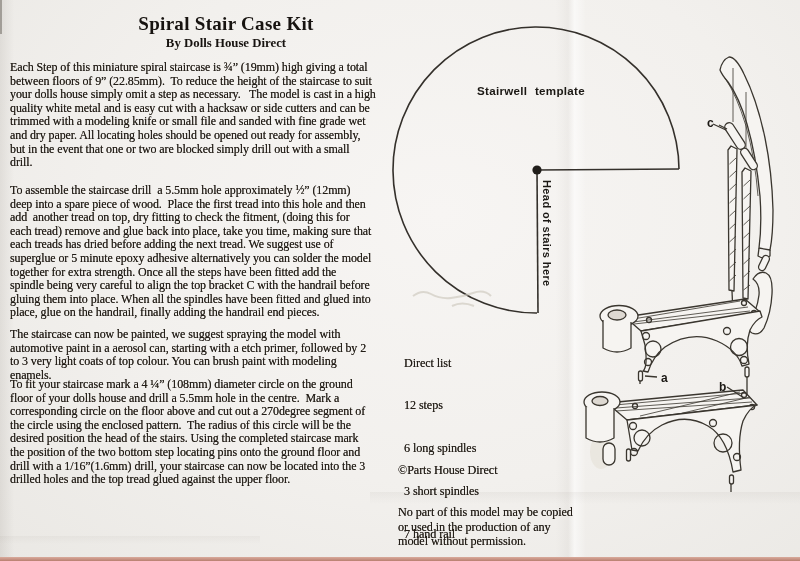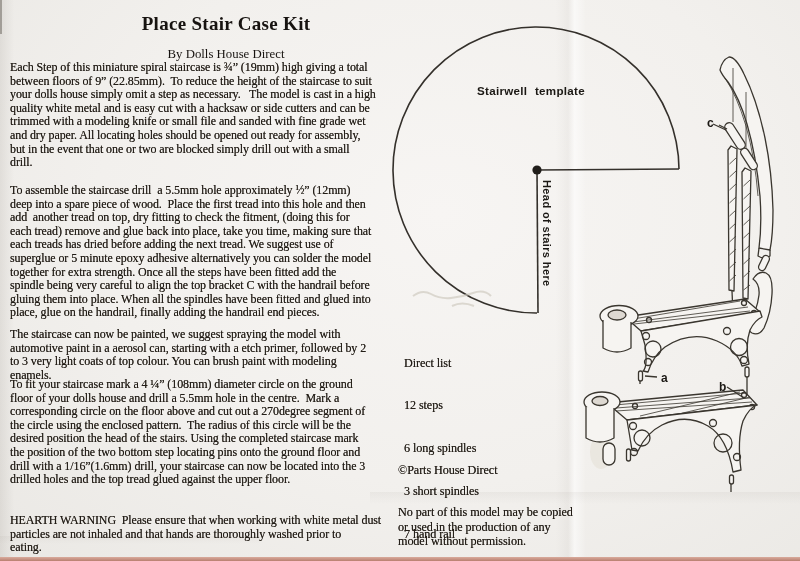--- a/index.html
+++ b/index.html
@@ -18,21 +18,21 @@
     background:linear-gradient(#d9ab9c,#b97f70);}
   .crease-v{position:absolute;left:556px;top:0;bottom:0;width:30px;
     background:linear-gradient(90deg,transparent,rgba(120,110,100,.06) 40%,rgba(255,255,255,.55) 62%,transparent);}
   .crease-h{position:absolute;left:370px;right:0;top:492px;height:12px;
     background:linear-gradient(rgba(120,110,100,.07),transparent);}
   .crease-bl{position:absolute;left:0;width:260px;top:536px;height:8px;
     background:linear-gradient(rgba(120,110,100,.06),transparent);}
 
   .doc-header{position:absolute;top:13px;left:0;width:452px;text-align:center;color:#171310;}
   .doc-title{font-size:19px;font-weight:700;letter-spacing:.3px;margin:0;}
-  .doc-subtitle{font-size:12.8px;font-weight:400;margin-top:12px;}
+  .doc-subtitle{font-size:12.8px;font-weight:700;margin-top:1px;}
 
   .para{
     position:absolute;left:10px;white-space:pre;
     font-size:12px;line-height:13.6px;letter-spacing:-0.1px;
     color:#221d17;text-shadow:0 0 .5px rgba(35,28,20,.75);
   }
   .p1{top:61px;}  .p2{top:184px;}  .p3{top:328px;}  .p4{top:378px;}  .warning{top:514px;}
 
   .rightcol{
     position:absolute;font-size:12.2px;line-height:14.3px;color:#221d17;
@@ -48,21 +48,21 @@
 <body>
 
 <div class="paper">
   <div class="left-edge-shade"></div>
   <div class="corner-mark"></div>
   <div class="crease-v"></div>
   <div class="crease-h"></div>
   <div class="crease-bl"></div>
 
   <div class="doc-header">
-    <h1 class="doc-title">Place Stair Case Kit</h1>
+    <h1 class="doc-title">Spiral Stair Case Kit</h1>
     <div class="doc-subtitle">By Dolls House Direct</div>
   </div>
 
   <div class="para p1">Each Step of this miniature spiral staircase is ¾” (19mm) high giving a total
 between floors of 9” (22.85mm).  To reduce the height of the staircase to suit
 your dolls house simply omit a step as necessary.   The model is cast in a high
 quality white metal and is easy cut with a hacksaw or side cutters and can be
 trimmed with a modeling knife or small file and sanded with fine grade wet
 and dry paper. All locating holes should be opened out ready for assembly,
 but in the event that one or two are blocked simply drill out with a small
@@ -82,23 +82,20 @@
 to 3 very light coats of top colour. You can brush paint with modeling
 enamels.</div>
   <div class="para p4">To fit your staircase mark a 4 ¼” (108mm) diameter circle on the ground
 floor of your dolls house and drill a 5.5mm hole in the centre.  Mark a
 corresponding circle on the floor above and cut out a 270degree segment of
 the circle using the enclosed pattern.  The radius of this circle will be the
 desired position the head of the stairs. Using the completed staircase mark
 the position of the two bottom step locating pins onto the ground floor and
 drill with a 1/16”(1.6mm) drill, your staircase can now be located into the 3
 drilled holes and the top tread glued against the upper floor.</div>
-  <div class="para warning">HEARTH WARNING  Please ensure that when working with white metal dust
-particles are not inhaled and that hands are thoroughly washed prior to
-eating.</div>
 
   <div class="rightcol parts">
     <div>Direct list</div>
     <div>12 steps</div>
     <div>6 long spindles</div>
     <div>3 short spindles</div>
     <div>7 hand rail</div>
     
     
   </div>

